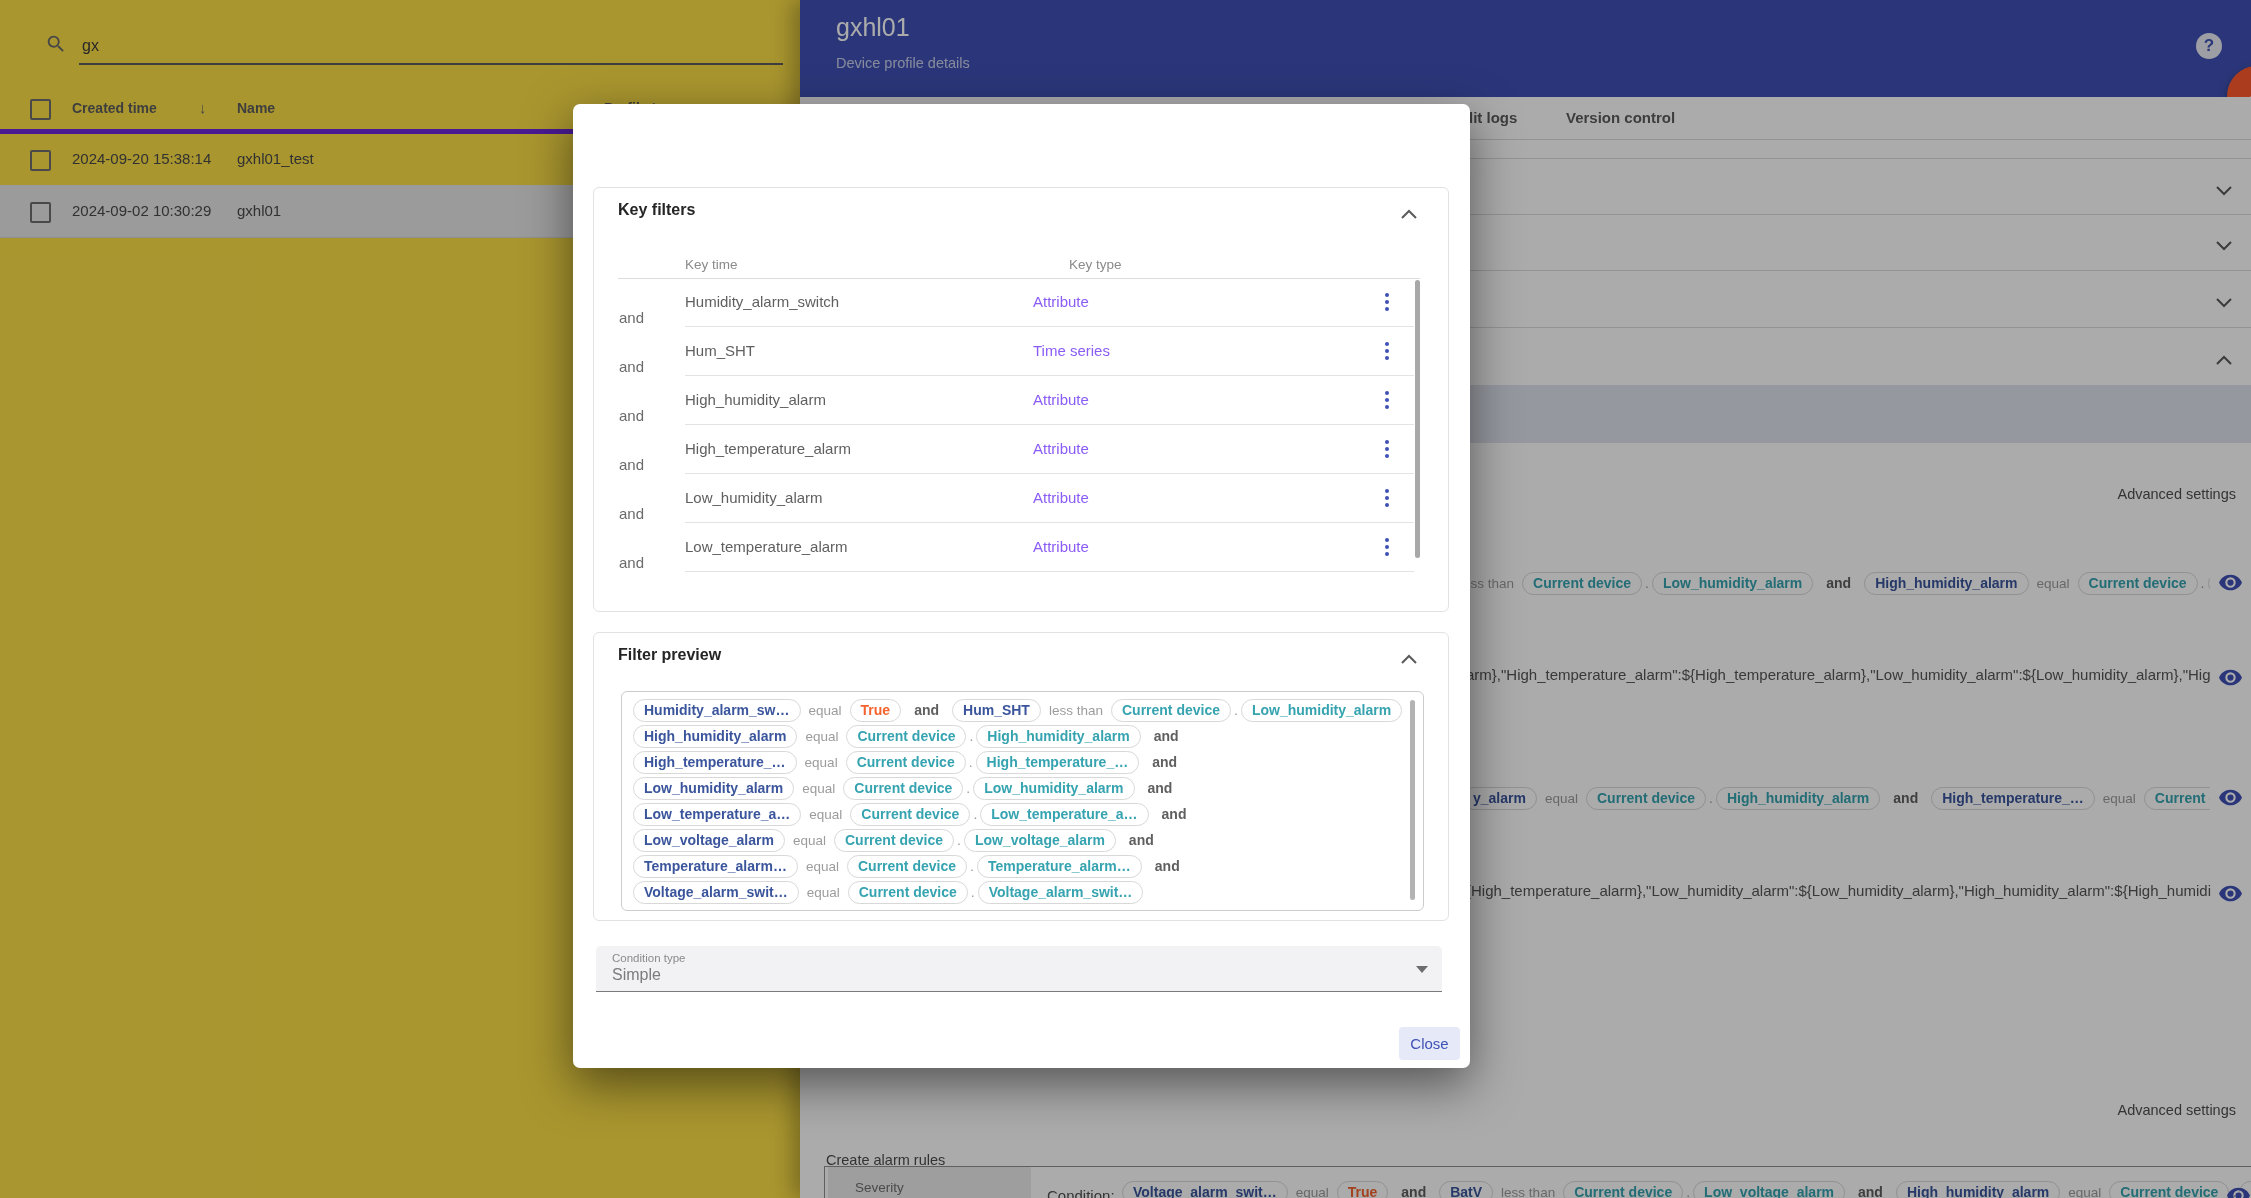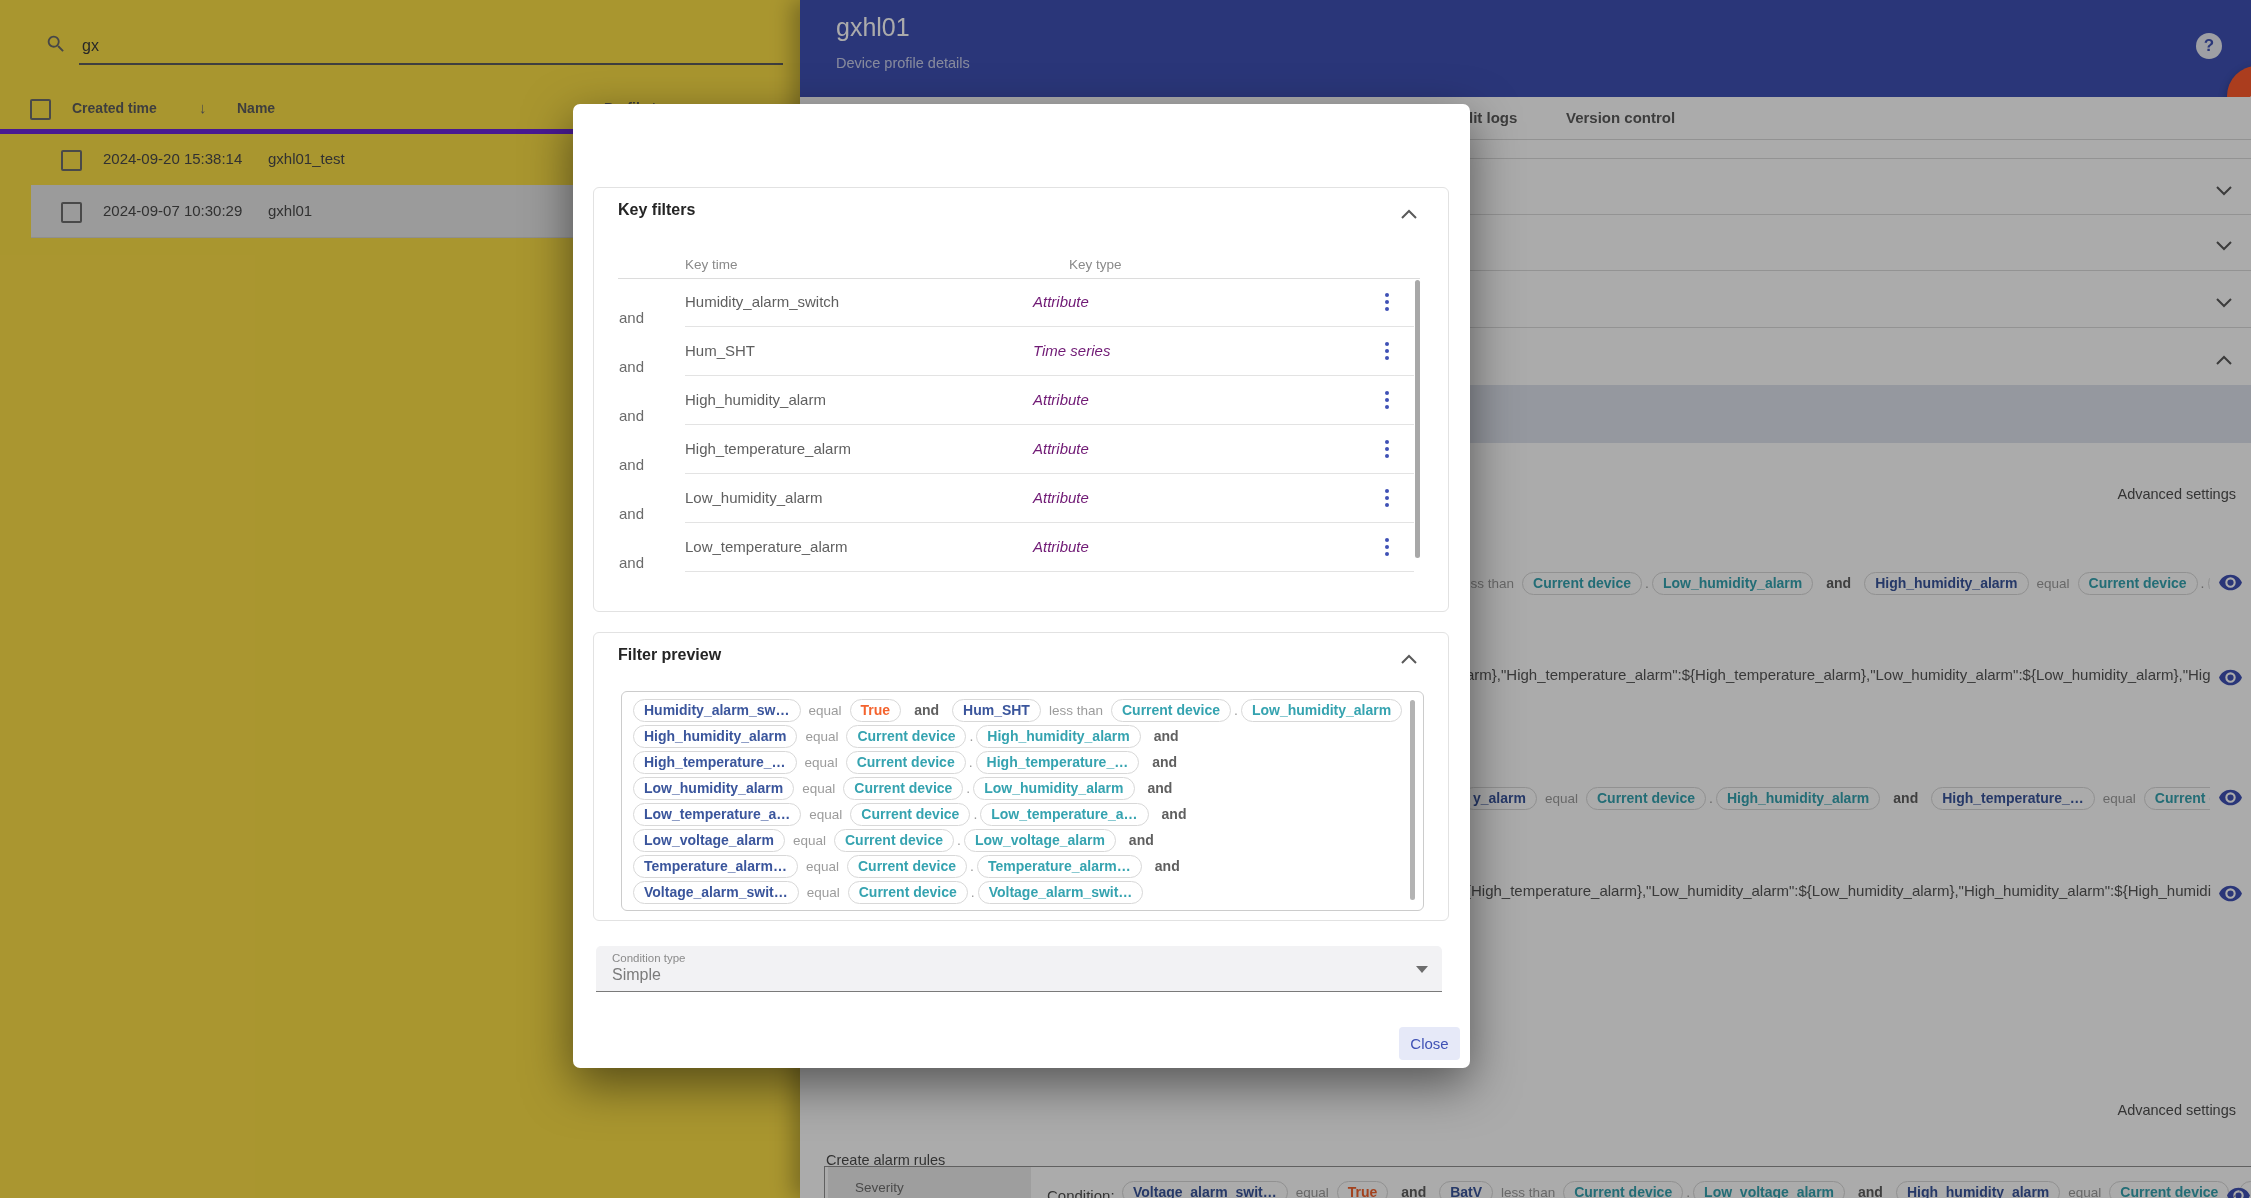--- a/index.html
+++ b/index.html
@@ -9,21 +9,21 @@
   
   .list-panel{position:absolute;left:0;top:0;width:800px;height:1198px;background:#fde047;}
   .search-icon{position:absolute;left:45px;top:33px;width:22px;height:22px;}
   .search-input{position:absolute;left:80px;top:31px;width:690px;height:28px;border:none;outline:none;
                 background:transparent;font:16px "Liberation Sans",sans-serif;color:#3c3c3c;}
   .search-underline{position:absolute;left:79px;top:63px;width:704px;height:2px;background:#5f5f5f;}
   .lt-header{position:absolute;left:0;top:90px;width:783px;height:39px;border-bottom:5px solid #6d28d9;}
   .cbx{position:absolute;width:17px;height:17px;border:2px solid #6e6e6e;border-radius:2px;background:transparent;}
   .lt-h-label{position:absolute;top:10px;font-size:14px;font-weight:700;color:#5d5d5d;}
   .sort-ic{position:absolute;top:9px;font-size:15px;color:#6d6d6d;}
-  .lt-row{position:absolute;left:0;width:783px;height:52px;border-bottom:1px solid #d6d6d6;margin-left:31px;}
+  .lt-row{position:absolute;left:0;width:783px;height:52px;border-bottom:1px solid #d6d6d6;}
   .lt-cell{position:absolute;top:17px;font-size:15px;color:#4a4a4a;}
 
   
   .drawer{position:absolute;left:800px;top:0;width:1451px;height:1198px;background:#fff;
           box-shadow:-8px 0 20px rgba(0,0,0,0.28);}
   .drawer-header{position:absolute;left:0;top:0;right:0;height:97px;background:var(--primary,#3f51b5);}
   .drawer-title{position:absolute;left:36px;top:13px;font-size:25px;color:#fff;}
   .drawer-subtitle{position:absolute;left:36px;top:55px;font-size:14.5px;color:rgba(255,255,255,0.72);}
   .help-btn{position:absolute;left:1396px;top:33px;width:26px;height:26px;border-radius:50%;background:#eceef5;
             color:var(--primary,#3f51b5);font-size:17px;font-weight:700;display:flex;align-items:center;justify-content:center;}
@@ -62,21 +62,21 @@
   .card-kf{top:83px;height:423px;}
   .card-fp{top:528px;height:287px;}
   .card-title{position:absolute;left:24px;top:13px;font-size:16px;font-weight:700;color:#252525;}
   .card-chev{position:absolute;left:807px;top:17px;}
   .kf-colhead{position:absolute;top:69px;font-size:13.5px;color:#8a8a8a;}
   .kf-divider{position:absolute;left:24px;width:802px;top:90px;height:1px;background:#dcdcdc;}
   .kf-rows{position:absolute;left:0;top:90px;width:826px;}
   .kf-row{position:relative;height:49px;}
   .kf-and{position:absolute;left:25px;top:31px;font-size:15px;color:#6b6b6b;}
   .kf-name{position:absolute;left:91px;top:15px;font-size:15px;color:#5f5f5f;}
-  .kf-type{position:absolute;left:439px;top:15px;font-size:15px;color:#701a75;font-style:italic;}
+  .kf-type{position:absolute;left:439px;top:15px;font-size:15px;color:#8b5cf6;}
   .kf-menu{position:absolute;left:781px;top:12px;width:24px;height:24px;display:flex;justify-content:center;cursor:pointer;}
   .dot3{width:4px;height:4px;border-radius:50%;background:var(--primary,#3f51b5);margin-top:3px;
         box-shadow:0 7px 0 var(--primary,#3f51b5),0 14px 0 var(--primary,#3f51b5);}
   .kf-sep{position:absolute;left:91px;width:729px;bottom:0;height:1px;background:#e3e3e3;}
   .kf-scroll{position:absolute;left:821px;top:92px;width:5px;height:278px;background:#a8a8a8;border-radius:3px;}
   .fp-box{position:absolute;left:27px;top:58px;width:801px;height:218px;border:1px solid #ccc;border-radius:6px;}
   .fp-lines{position:absolute;left:11px;top:5px;width:770px;bottom:4px;overflow:hidden;}
   .chip-line{display:flex;align-items:center;gap:7px;height:26px;white-space:nowrap;}
   .fp-scroll{position:absolute;left:788px;top:8px;width:5px;height:200px;background:#b3b3b3;border-radius:3px;}
   .cond-field{position:absolute;left:23px;top:842px;width:846px;height:45px;background:#f2f2f4;
@@ -121,21 +121,21 @@
       <span class="lt-h-label" style="left:604px;">Profile type</span>
     </div>
 
     <div class="lt-row" style="top:133px;">
       <span class="cbx" style="left:30px;top:17px;"></span>
       <span class="lt-cell" style="left:72px;">2024-09-20 15:38:14</span>
       <span class="lt-cell" style="left:237px;">gxhl01_test</span>
     </div>
     <div class="lt-row" style="top:185px;background:#e7e7e7;">
       <span class="cbx" style="left:30px;top:17px;"></span>
-      <span class="lt-cell" style="left:72px;">2024-09-07 10:30:29</span>
+      <span class="lt-cell" style="left:72px;">2024-09-02 10:30:29</span>
       <span class="lt-cell" style="left:237px;">gxhl01</span>
     </div>
   </div>
 
   <div class="drawer">
     <div class="drawer-header">
       <span class="drawer-title">gxhl01</span>
       <span class="drawer-subtitle">Device profile details</span>
       <span class="help-btn">?</span>
     </div>

